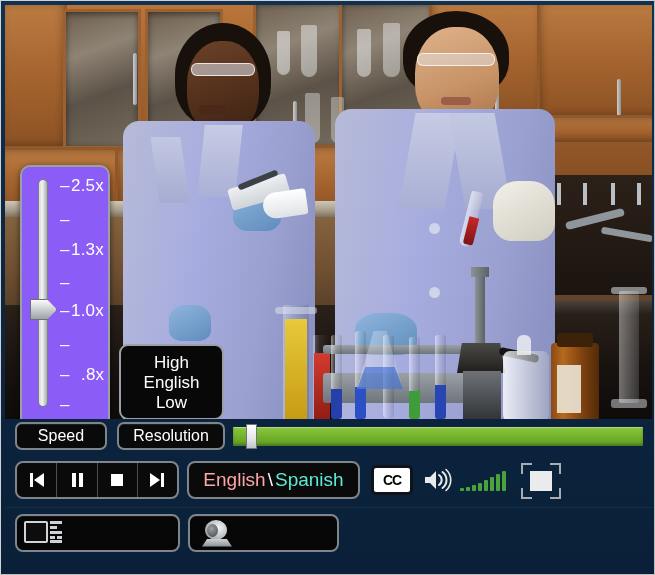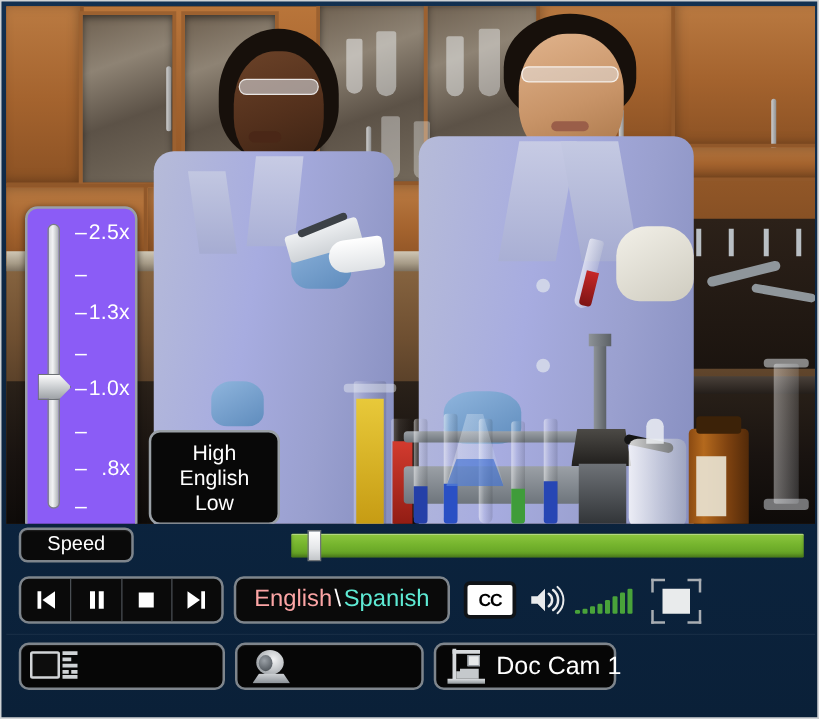--- a/index.html
+++ b/index.html
@@ -521,20 +521,21 @@
       <div class="opt">High</div>
       <div class="opt">English</div>
       <div class="opt">Low</div>
     </div>
   </div>
 
   <div id="control-bar">
 
     <div class="row" id="row-1">
       <div class="pill" id="btn-speed">Speed</div>
+      <div class="pill" id="btn-resolution">Resolution</div>
 
       <div id="progress-wrap">
         <div id="progress-bar"></div>
         <div id="progress-thumb"></div>
       </div>
     </div>
 
     <div class="row" id="row-2">
 
       <div id="transport">
@@ -615,26 +616,15 @@
       </div>
 
       <div class="bigbtn" id="btn-webcam">
         <span class="ic-webcam">
           <span class="ball"></span>
           <span class="lens"></span>
           <span class="stand"></span>
         </span>
       </div>
 
-      <div class="bigbtn" id="btn-doccam">
-        <span class="ic-doccam">
-          <span class="post"></span>
-          <span class="arm"></span>
-          <span class="camhead"></span>
-          <span class="doc"></span>
-          <span class="foot"></span>
-          <span class="base"></span>
-        </span>
-        <span class="lbl">Doc Cam 1</span>
-      </div>
     </div>
   </div>
 </div>
 
 </body></html>

